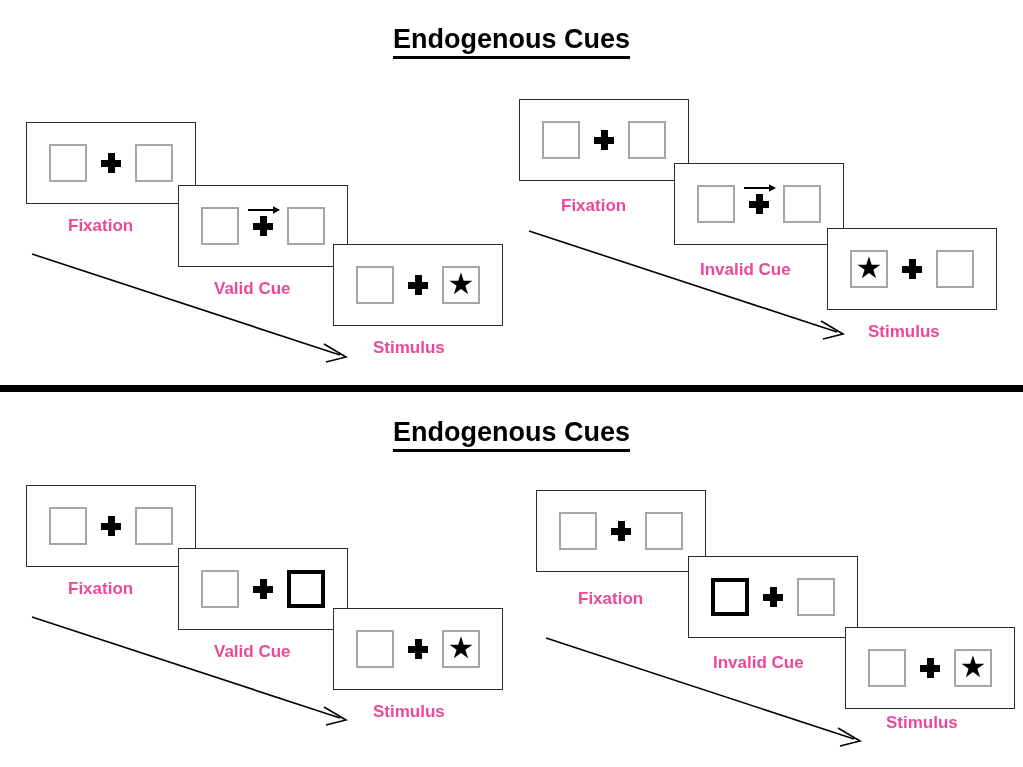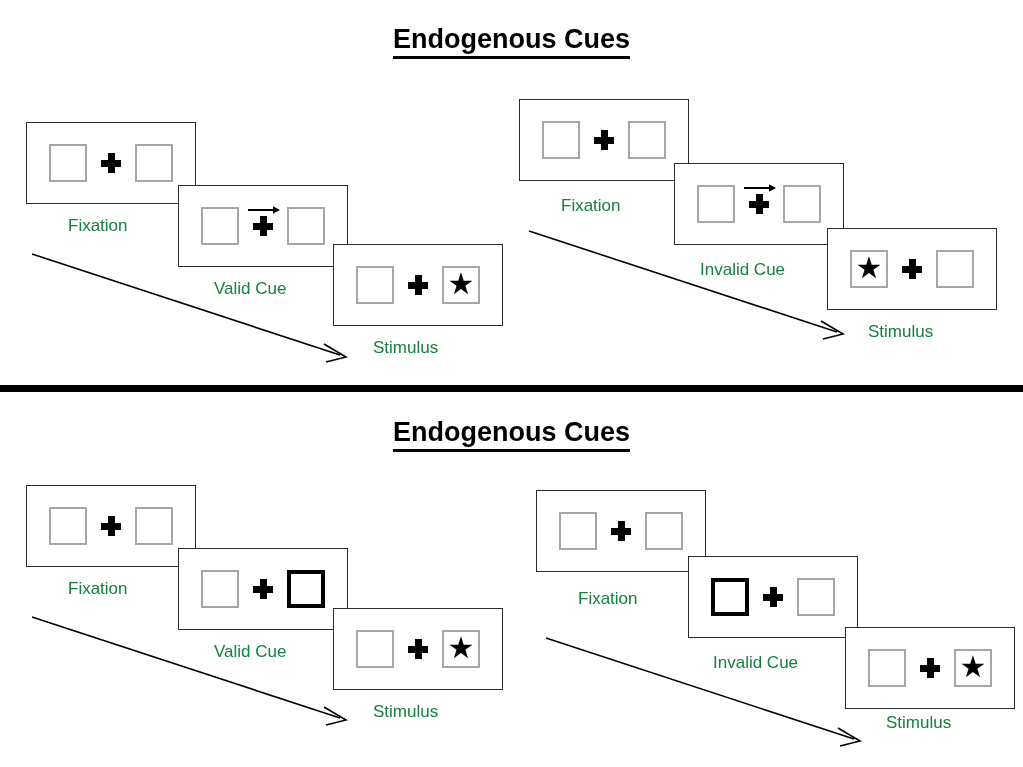--- a/index.html
+++ b/index.html
@@ -124,22 +124,22 @@
     left: -6px;
     width: 34px;
     height: 12px;
     overflow: visible;
   }
 
   
   .caption {
     position: absolute;
     font-size: 17px;
-    font-weight: normal;
-    color: #15803d;
+    font-weight: bold;
+    color: #ec4899;
     white-space: nowrap;
   }
 
   
   .flow-arrow {
     position: absolute;
     overflow: visible;
   }
 </style>
 </head>

